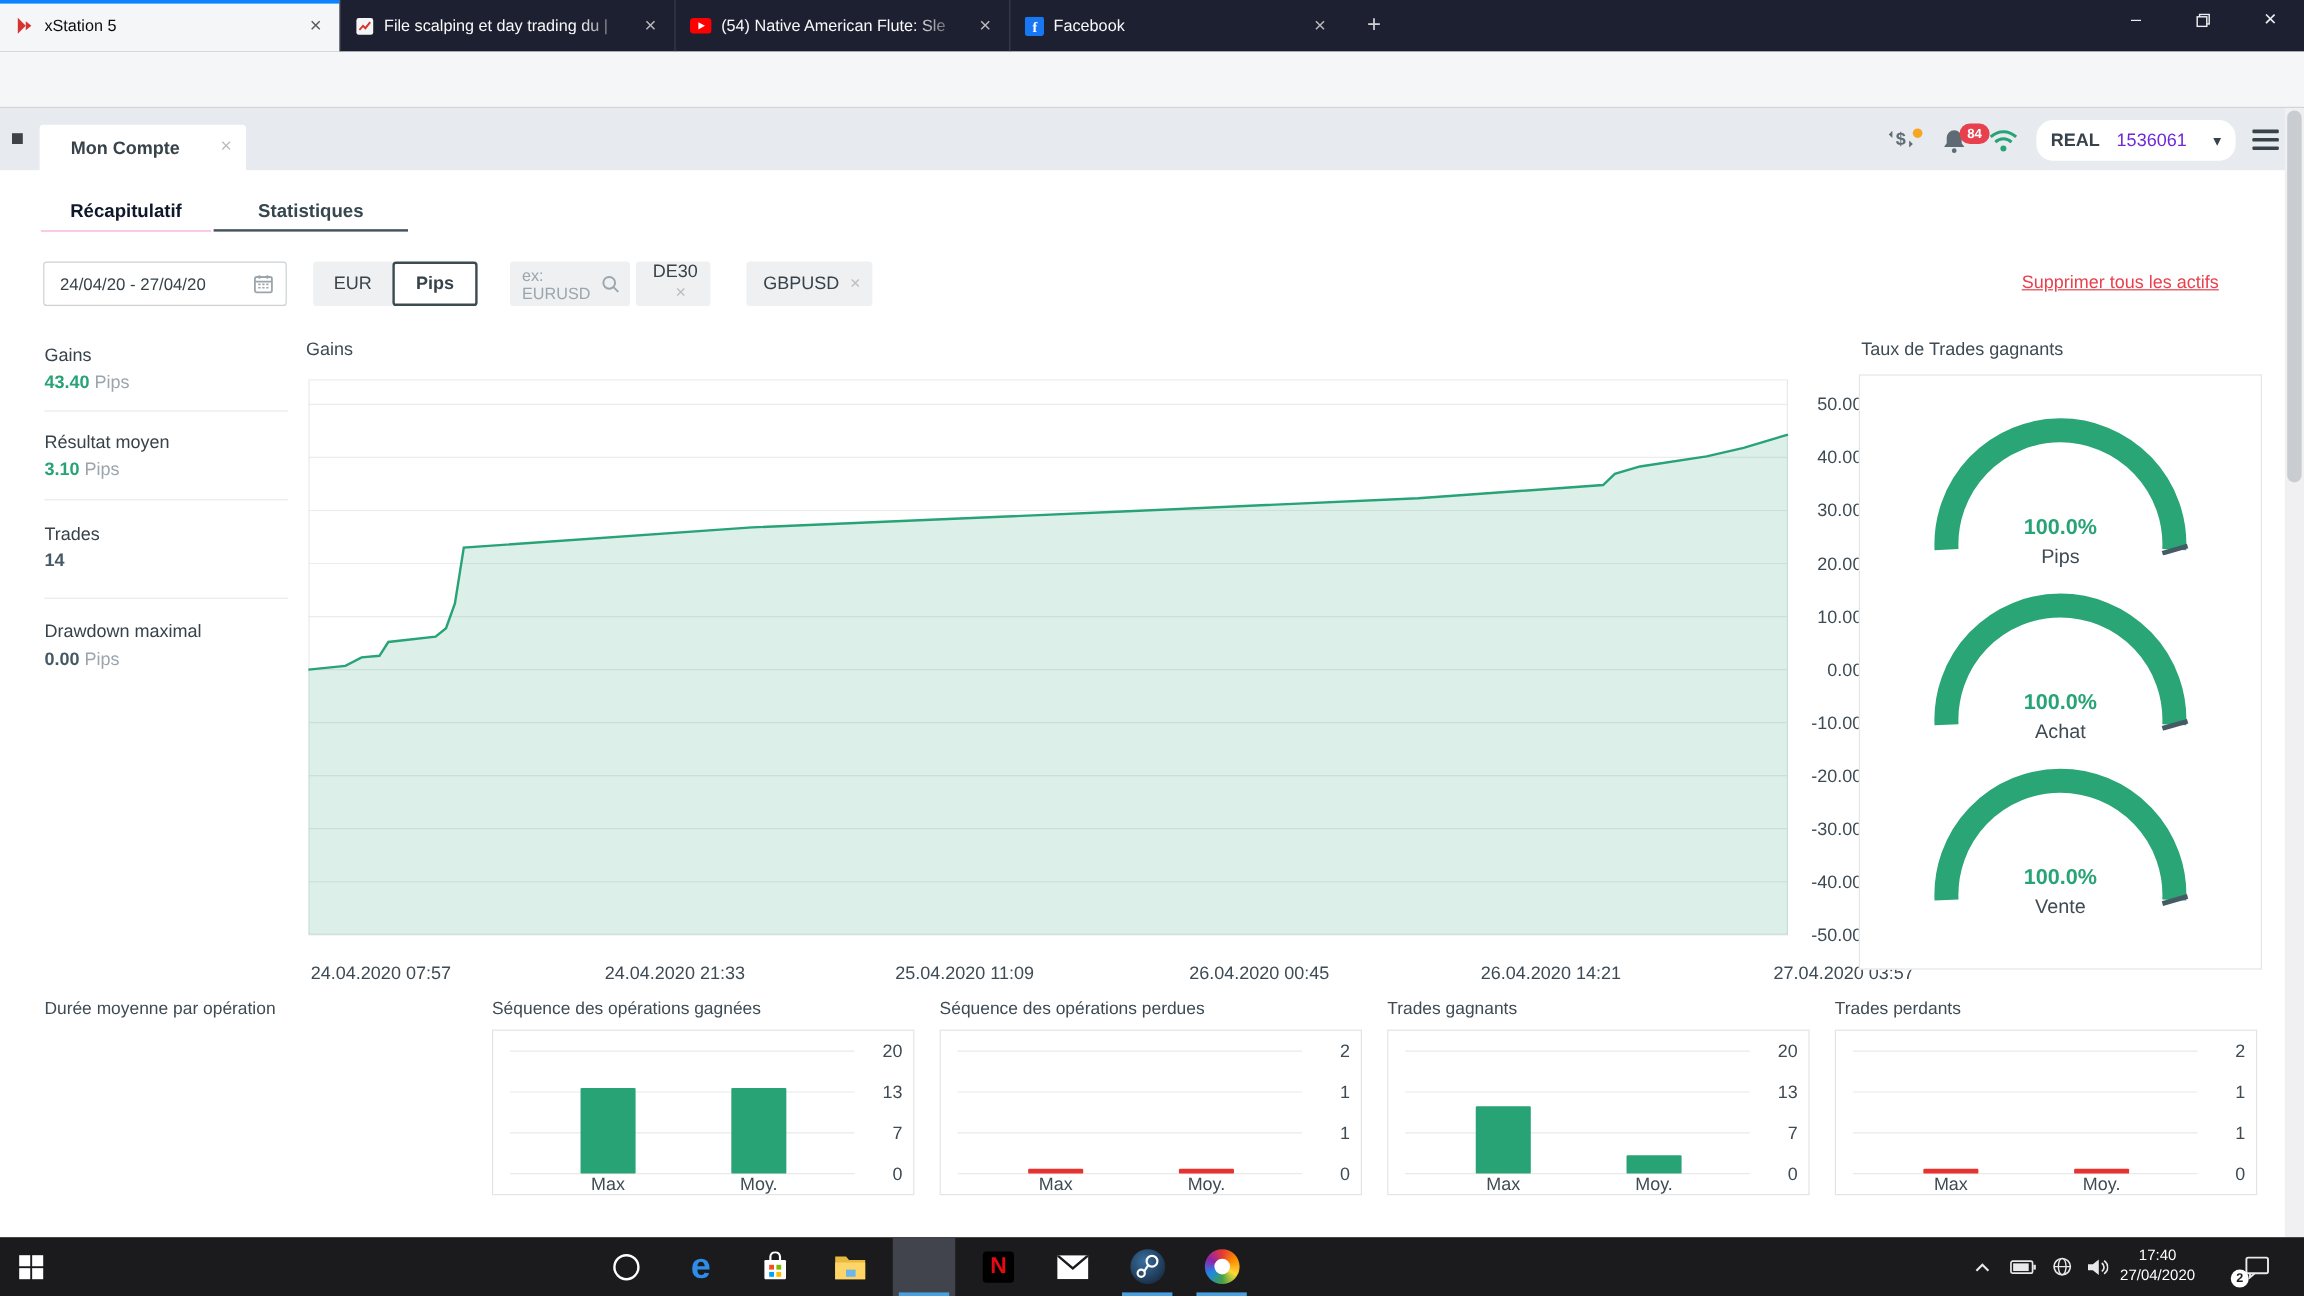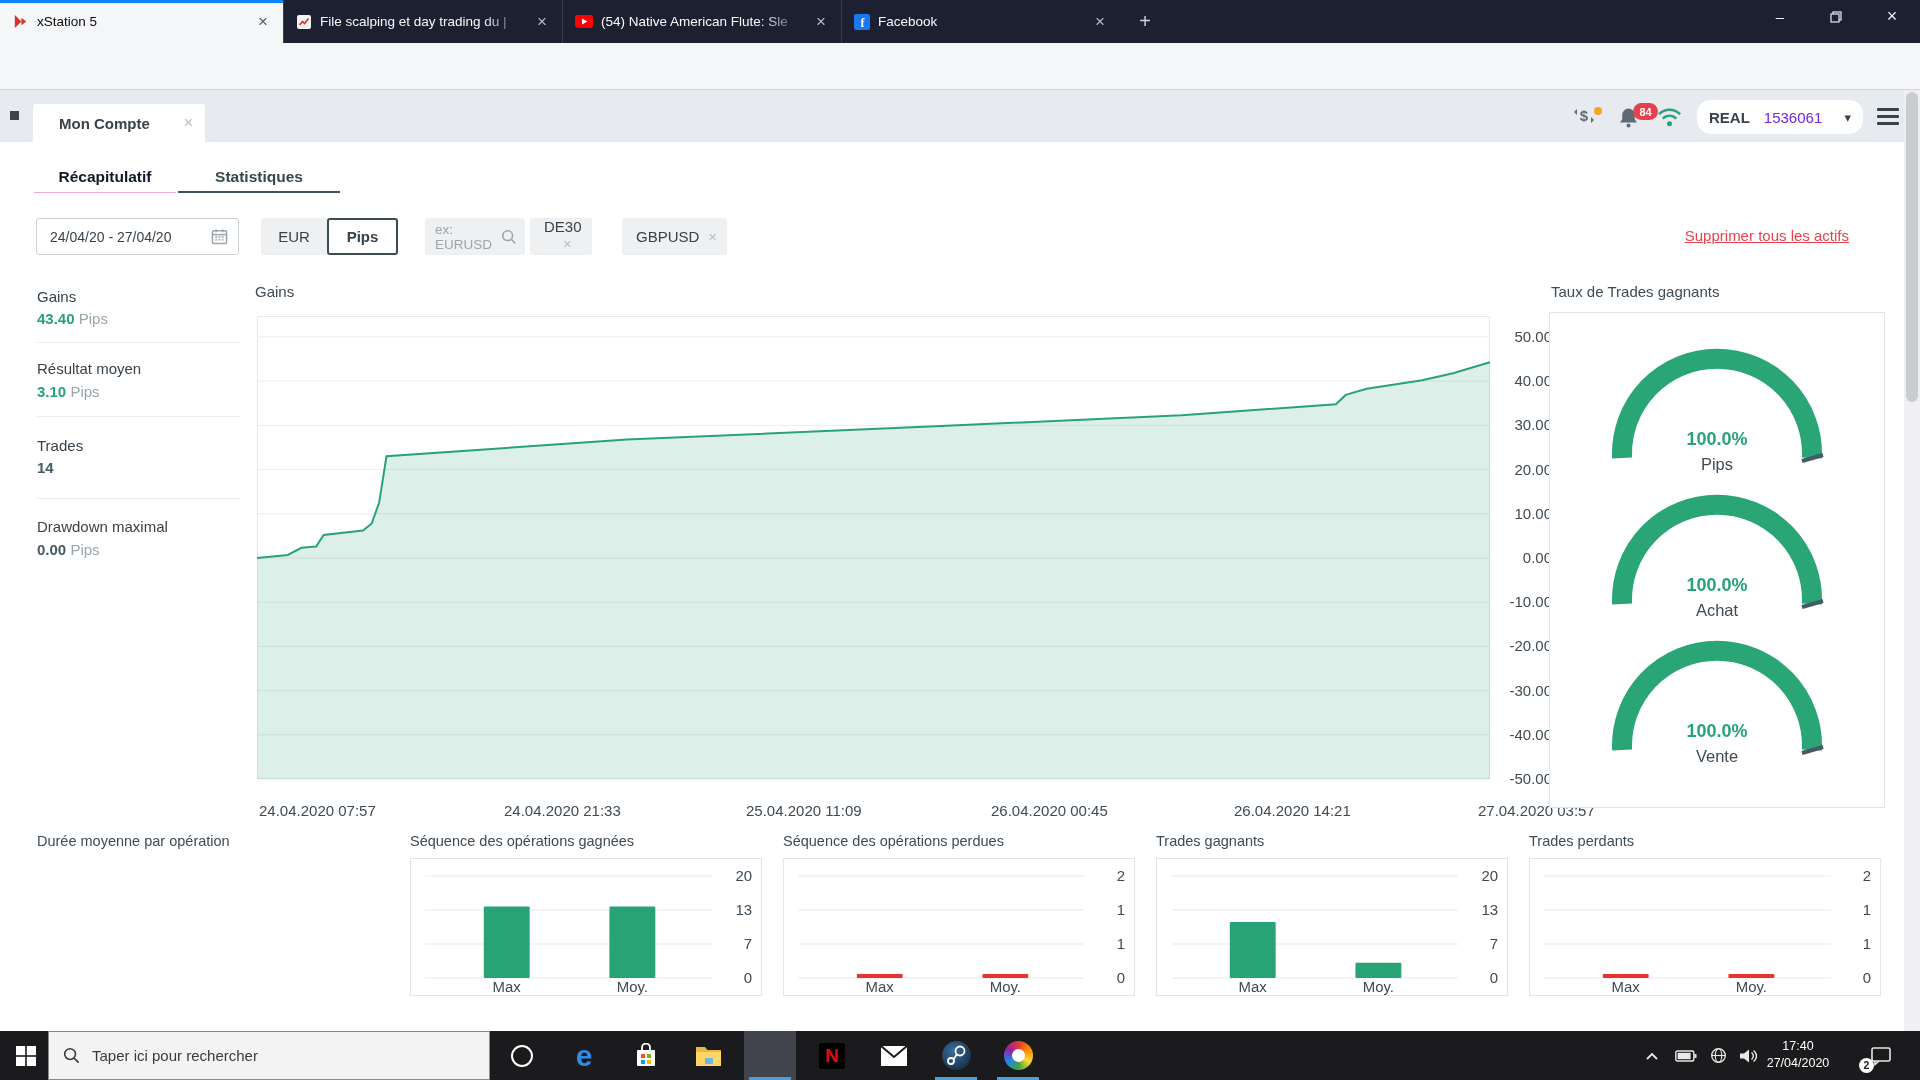--- a/index.html
+++ b/index.html
@@ -457,27 +457,20 @@
 
   <div class="taskbar">
     <div class="tb-slot" style="left:0;">
       <svg width="22" height="22" viewBox="0 0 22 22">
           <rect x="1" y="1" width="9.2" height="9.2" fill="#fff"></rect>
           <rect x="11.8" y="1" width="9.2" height="9.2" fill="#fff"></rect>
           <rect x="1" y="11.8" width="9.2" height="9.2" fill="#fff"></rect>
           <rect x="11.8" y="11.8" width="9.2" height="9.2" fill="#fff"></rect>
         </svg>
     </div>
-    <div class="tb-search">
-      <svg width="17" height="17" viewBox="0 0 18 18">
-          <circle cx="7.5" cy="7.5" r="5.7" fill="none" stroke="#3b3b3b" stroke-width="1.7"></circle>
-          <path d="M11.8 11.8 L16.5 16.5" stroke="#3b3b3b" stroke-width="1.7"></path>
-        </svg>
-      <span class="ph">Taper ici pour rechercher</span>
-    </div>
     <div class="tb-slot" style="left:496px;">
       <div style="width:22px;height:22px;border:2.5px solid #fff;border-radius:50%;"></div>
     </div>
     <div class="tb-slot" style="left:558px;">
       <span style="color:#2f8ce8;font-size:30px;font-weight:bold;line-height:28px;">e</span>
     </div>
     <div class="tb-slot" style="left:620px;">
       <svg width="24" height="26" viewBox="0 0 24 26">
           <path d="M8 7 v-2.5 a4 4 0 0 1 8 0 V7" stroke="#fff" stroke-width="1.8" fill="none"></path>
           <rect x="3" y="7" width="18" height="16" rx="1" fill="#fff"></rect>

